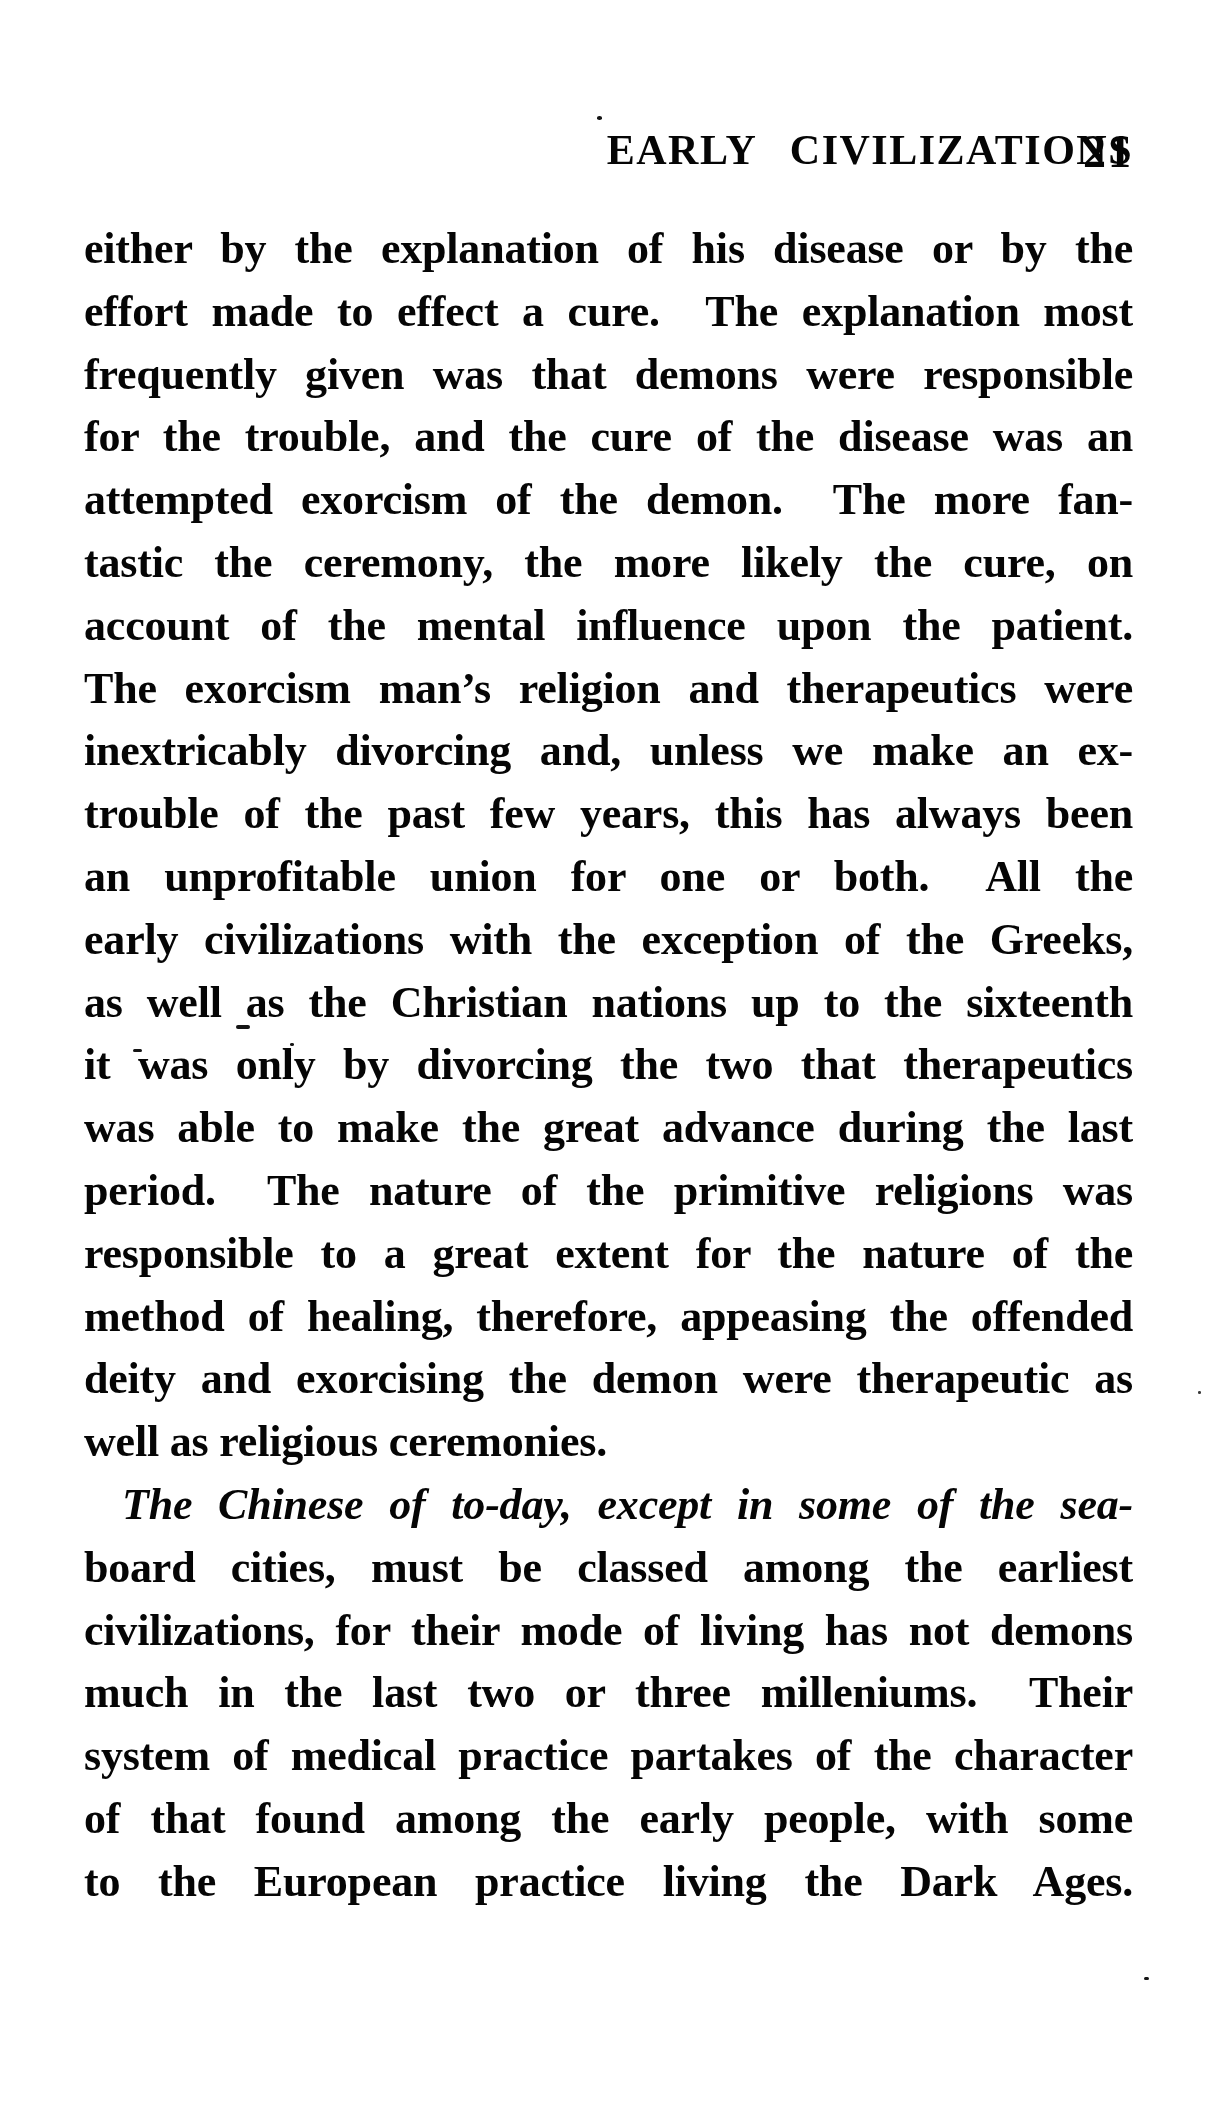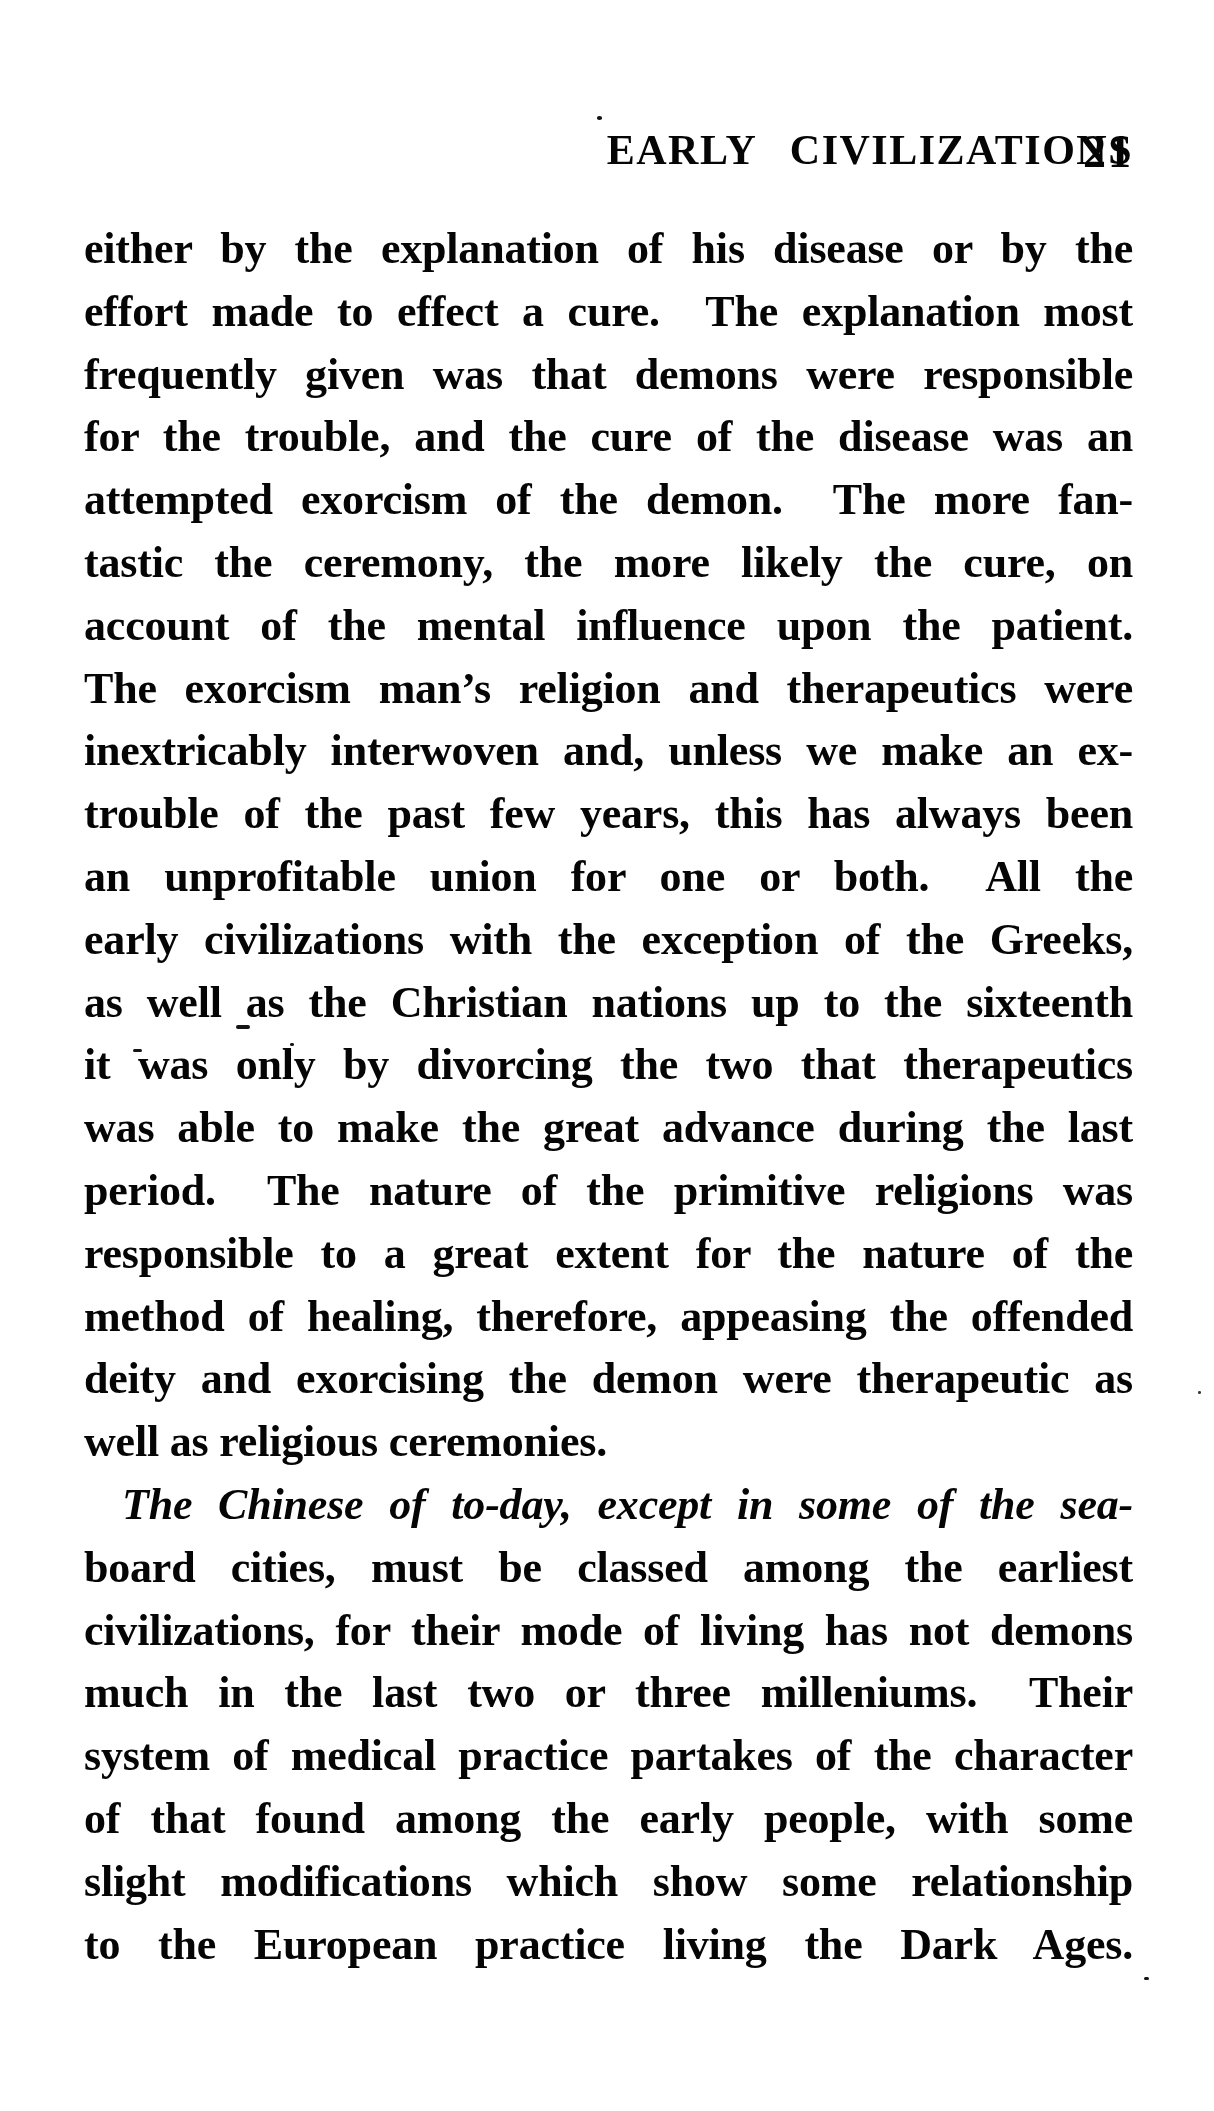--- a/index.html
+++ b/index.html
@@ -84,39 +84,38 @@
 
   <div class="page-body">
     <div class="tl">either by the explanation of his disease or by the</div>
     <div class="tl">effort made to effect a cure.  The explanation most</div>
     <div class="tl">frequently given was that demons were responsible</div>
     <div class="tl">for the trouble, and the cure of the disease was an</div>
     <div class="tl">attempted exorcism of the demon.  The more fan-</div>
     <div class="tl">tastic the ceremony, the more likely the cure, on</div>
     <div class="tl">account of the mental influence upon the patient.</div>
     <div class="tl">The exorcism man’s religion and therapeutics were</div>
-    <div class="tl">inextricably interwoven and, unless we make an ex-</div>
+    <div class="tl">inextricably divorcing and, unless we make an ex-</div>
     <div class="tl">trouble of the past few years, this has always been</div>
     <div class="tl">an unprofitable union for one or both.  All the</div>
     <div class="tl">early civilizations with the exception of the Greeks,</div>
     <div class="tl">as well as the Christian nations up to the sixteenth</div>
     <div class="tl">it was only by divorcing the two that therapeutics</div>
     <div class="tl">was able to make the great advance during the last</div>
     <div class="tl">period.  The nature of the primitive religions was</div>
     <div class="tl">responsible to a great extent for the nature of the</div>
     <div class="tl">method of healing, therefore, appeasing the offended</div>
     <div class="tl">deity and exorcising the demon were therapeutic as</div>
     <div class="tl para-end">well as religious ceremonies.</div>
     <div class="tl para-indent">The Chinese of to-day, except in some of the sea-</div>
     <div class="tl">board cities, must be classed among the earliest</div>
     <div class="tl">civilizations, for their mode of living has not demons</div>
     <div class="tl">much in the last two or three milleniums.  Their</div>
     <div class="tl">system of medical practice partakes of the character</div>
     <div class="tl">of that found among the early people, with some</div>
-    <div class="tl">slight modifications which show some relationship</div>
     <div class="tl">to the European practice living the Dark Ages.</div>
   </div>
 
   <div class="speck" style="left:597px; top:116px; width:5px; height:4px;"></div>
   <div class="speck" style="left:236px; top:1025px; width:14px; height:4px; border-radius:2px;"></div>
   <div class="speck" style="left:133px; top:1049px; width:9px; height:3px; border-radius:2px;"></div>
   <div class="speck" style="left:290px; top:1043px; width:4px; height:3px;"></div>
   <div class="speck" style="left:1198px; top:1391px; width:3px; height:3px; background:#3a3a3a;"></div>
   <div class="speck" style="left:1144px; top:1977px; width:5px; height:3px; border-radius:2px;"></div>
 

